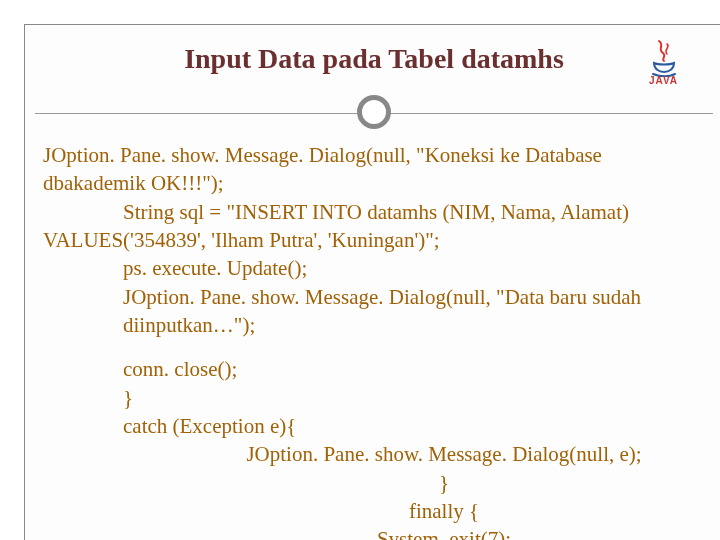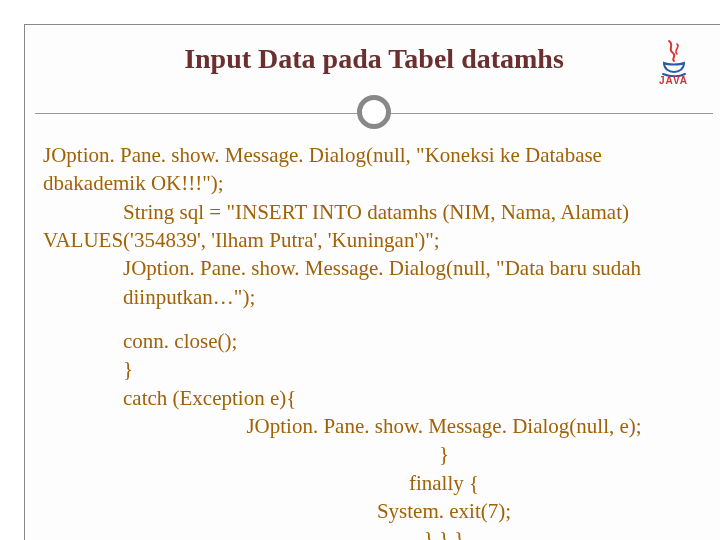--- a/index.html
+++ b/index.html
@@ -27,21 +27,21 @@
     position: relative;
   }
   .title {
     font-size: 28px;
     font-weight: bold;
     color: #6b2f2f;
     display: inline-block;
   }
   .logo {
     position: absolute;
-    right: 22px;
+    right: 32px;
     top: 10px;
     width: 55px;
     height: 55px;
     display: flex;
     flex-direction: column;
     align-items: center;
     justify-content: center;
   }
   .logo svg { display:block; }
   .logo-text {
@@ -103,20 +103,21 @@
 
   <div class="hr-wrap">
     <div class="hr-line"></div>
     <div class="hr-circle"></div>
   </div>
 
   <div class="content">
     <p>JOption. Pane. show. Message. Dialog(null, "Koneksi ke Database dbakademik OK!!!");</p>
     <p class="ind1">String sql = "INSERT INTO datamhs (NIM, Nama, Alamat)</p>
     <p>VALUES('354839', 'Ilham Putra', 'Kuningan')";</p>
+    <p class="ind1">ps. execute. Update();</p>
     <p class="ind1">JOption. Pane. show. Message. Dialog(null, "Data baru sudah diinputkan…");</p>
     <div style="height:16px"></div>
     <p class="ind1">conn. close();</p>
     <p class="ind1">}</p>
     <p class="ind1">catch (Exception e){</p>
     <p class="ind2">JOption. Pane. show. Message. Dialog(null, e);</p>
     <p class="ind2">}</p>
     <p class="ind2">finally {</p>
     <p class="ind2">System. exit(7);</p>
     <p class="ind2">} } }</p>

